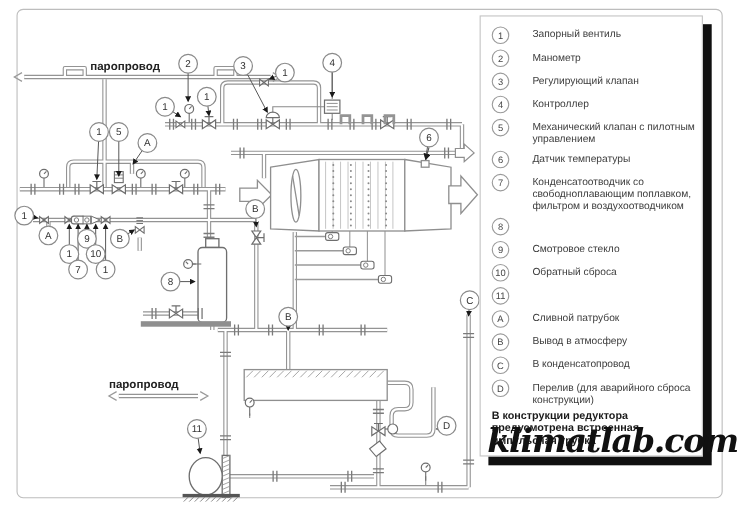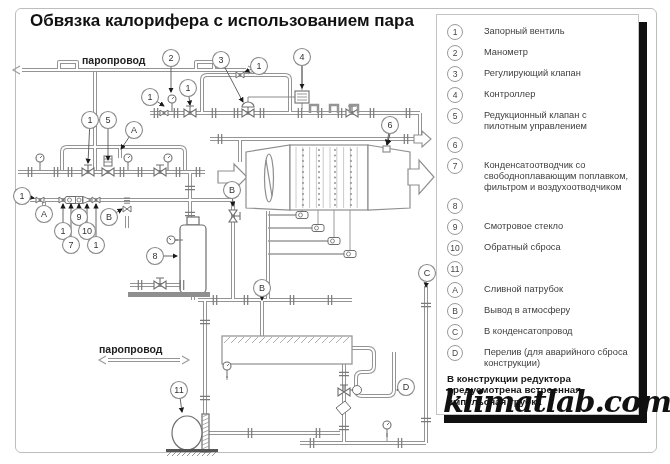--- a/index.html
+++ b/index.html
@@ -459,21 +459,20 @@
       <circle cx="427" cy="273" r="8.5" fill="#fff" stroke="#8a8a8a" stroke-width="1.1"></circle>
       <text x="427" y="276" text-anchor="middle" class="co">C</text>
       <circle cx="179" cy="390" r="8.5" fill="#fff" stroke="#8a8a8a" stroke-width="1.1"></circle>
       <text x="179" y="393" text-anchor="middle" class="co">11</text>
       <circle cx="406" cy="387" r="8.5" fill="#fff" stroke="#8a8a8a" stroke-width="1.1"></circle>
       <text x="406" y="390" text-anchor="middle" class="co">D</text>
     </g>
 </svg>
 
 <div class="title">
-  <div>Обвязка калорифера с использованием пара</div>
 </div>
 
 <div class="legend">
   <div id="legend-list">
       <div class="legend-row">
         <div class="legend-key">1</div>
         <div class="legend-text">Запорный вентиль</div>
       </div>
       <div class="legend-row">
         <div class="legend-key">2</div>
@@ -482,24 +481,25 @@
       <div class="legend-row">
         <div class="legend-key">3</div>
         <div class="legend-text">Регулирующий клапан</div>
       </div>
       <div class="legend-row">
         <div class="legend-key">4</div>
         <div class="legend-text">Контроллер</div>
       </div>
       <div class="legend-row">
         <div class="legend-key">5</div>
-        <div class="legend-text">Редукционный клапан с пилотным управлением</div>
+        <div class="legend-text">Механический клапан с пилотным управлением</div>
       </div>
       <div class="legend-row">
         <div class="legend-key">6</div>
+        <div class="legend-text">Датчик температуры</div>
       </div>
       <div class="legend-row">
         <div class="legend-key">7</div>
         <div class="legend-text">Конденсатоотводчик со свободноплавающим поплавком, фильтром и воздухоотводчиком</div>
       </div>
       <div class="legend-row">
         <div class="legend-key">8</div>
       </div>
       <div class="legend-row">
         <div class="legend-key">9</div>

